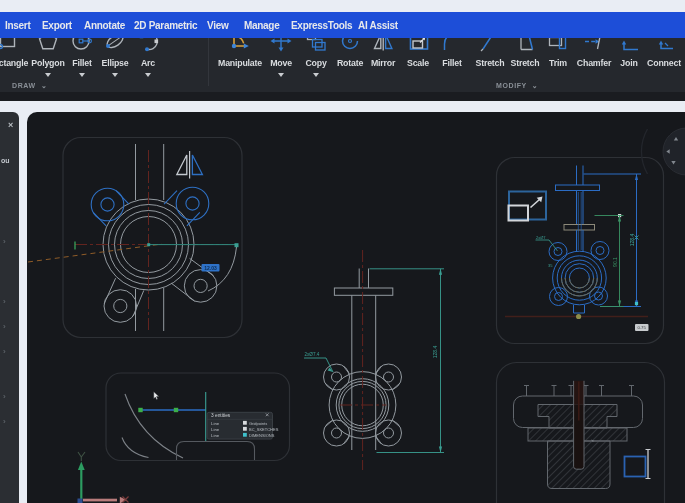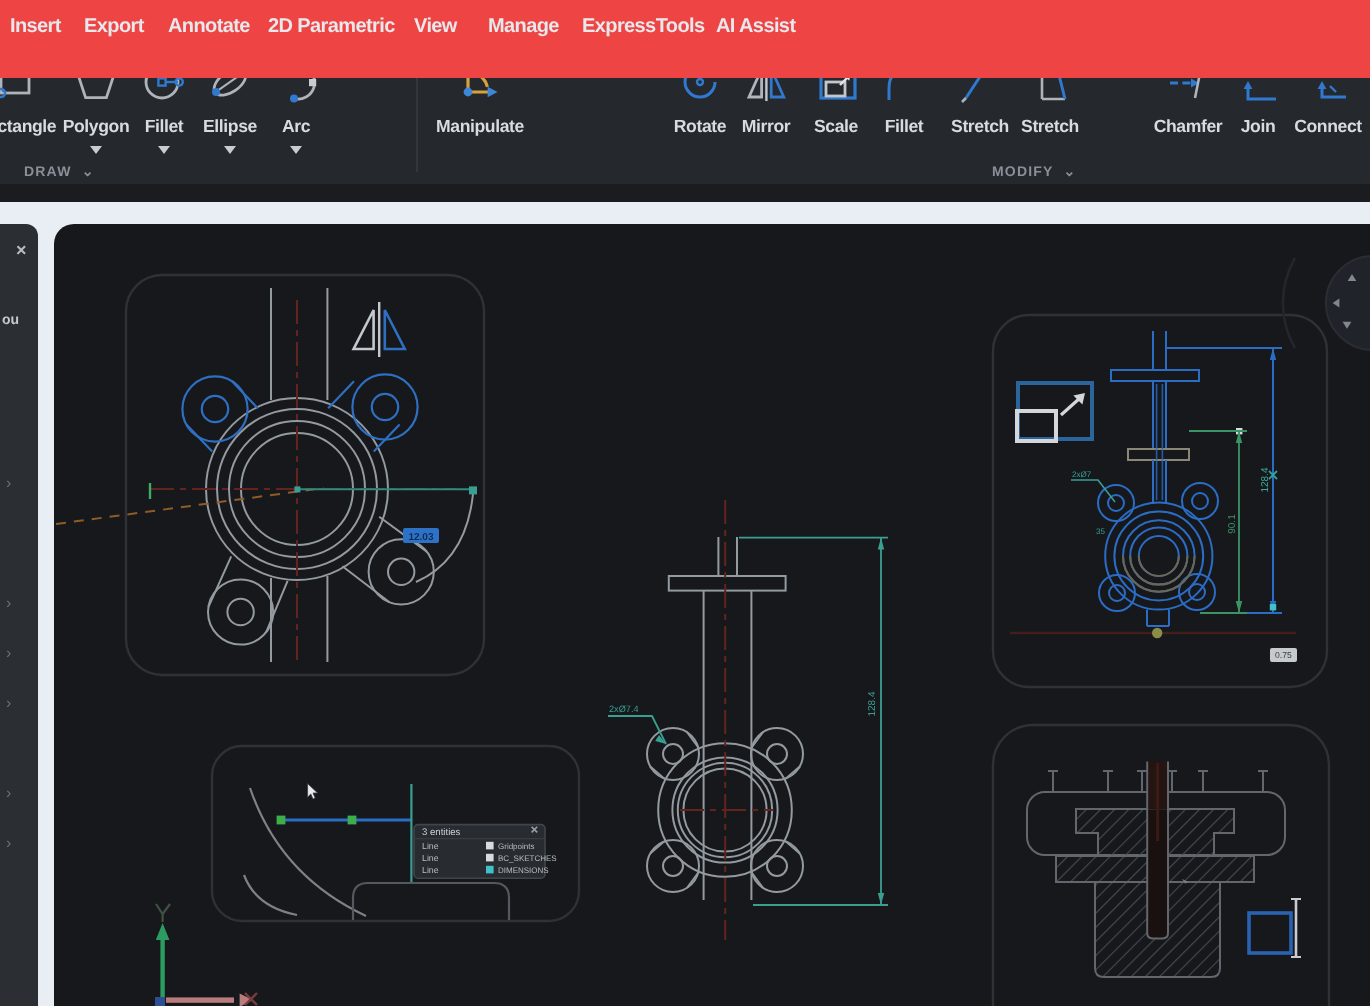--- a/index.html
+++ b/index.html
@@ -1,15 +1,15 @@
 <!DOCTYPE html>
 <html><head><meta charset="utf-8"><style>
 *{margin:0;padding:0;box-sizing:border-box}
 html,body{width:685px;height:503px;overflow:hidden;background:#e9edf4;font-family:"Liberation Sans",sans-serif}
-#menu{position:absolute;left:0;top:0;width:685px;height:39px;background:#ef4444;z-index:5}
+#menu{position:absolute;left:0;top:12px;width:685px;height:26px;background:#1d4ed8;z-index:5}
 #menu span{position:absolute;top:8px;font-size:10px;letter-spacing:-0.3px;font-weight:700;color:#e6e8eb;white-space:nowrap}
 #ribbon{position:absolute;left:0;top:26px;width:685px;height:66px;background:#25282d;z-index:4}
 .tool{position:absolute;top:4px;width:64px;display:flex;flex-direction:column;align-items:center}
 .tool svg{display:block}
 .tlabel{margin-top:6px;letter-spacing:-0.2px;font-size:8.8px;font-weight:700;color:#d9dcdf;white-space:nowrap;line-height:10px}
 .darr{margin-top:5px;width:0;height:0;border-left:3.5px solid transparent;border-right:3.5px solid transparent;border-top:4px solid #c9ccd0}
 .gsep{position:absolute;left:208px;top:6px;width:1px;height:54px;background:#33363c}
 .glabel{position:absolute;top:56px;font-size:7px;font-weight:700;color:#8a9097;letter-spacing:0.6px;white-space:nowrap}
 #strip{position:absolute;left:0;top:92px;width:685px;height:9px;background:#1a1c20;z-index:4}
 #sidebar{position:absolute;left:0;top:112px;width:19px;height:391px;background:#2b2e33;border-radius:0 6px 0 0;z-index:2}
@@ -90,20 +90,46 @@
 <div class="tool" style="left:208px">
 <svg width="24" height="22" viewBox="0 0 24 22">
         <path d="M6,16 V5.5 M6,16 H16.5" stroke="#d7a13c" stroke-width="1.6" fill="none"></path>
         <path d="M8.6,6.3 A10,10 0 0 1 15.7,13.4" fill="none" stroke="#d7a13c" stroke-width="1.6"></path>
         <path d="M6,1.5 L3.4,6.5 L8.6,6.5 Z" fill="#3e86d8"></path>
         <path d="M20.8,16 L15.8,13.4 L15.8,18.6 Z" fill="#3e86d8"></path>
         <circle cx="6" cy="16" r="2.2" fill="#3e86d8"></circle>
       </svg>
 <div class="tlabel">Manipulate</div>
     </div>
+<div class="tool" style="left:249px">
+<svg width="22" height="22" viewBox="0 0 22 22">
+        <g stroke="#3179cf" stroke-width="1.4">
+          <path d="M11,3 V19 M3,11 H19"></path>
+        </g>
+        <g fill="#3179cf">
+          <path d="M11,0.5 L8.5,4.5 L13.5,4.5 Z"></path>
+          <path d="M11,21.5 L8.5,17.5 L13.5,17.5 Z"></path>
+          <path d="M0.5,11 L4.5,8.5 L4.5,13.5 Z"></path>
+          <path d="M21.5,11 L17.5,8.5 L17.5,13.5 Z"></path>
+        </g>
+      </svg>
+<div class="tlabel">Move</div>
+      <div class="darr"></div>
+    </div>
+<div class="tool" style="left:284px">
+<svg width="22" height="22" viewBox="0 0 22 22">
+        <rect x="2.5" y="2.5" width="8" height="7" fill="none" stroke="#aeb4ba" stroke-width="1.3"></rect>
+        <path d="M12.5,4 L16.5,7.5" stroke="#aeb4ba" stroke-width="1.2"></path>
+        <path d="M16.5,7.5 L13.5,7 L15.5,4.8 Z" fill="#aeb4ba"></path>
+        <rect x="7.5" y="9.5" width="9.5" height="7.5" fill="none" stroke="#3179cf" stroke-width="1.3"></rect>
+        <rect x="10.5" y="12.5" width="9.5" height="7.5" fill="none" stroke="#3179cf" stroke-width="1.3"></rect>
+      </svg>
+<div class="tlabel">Copy</div>
+      <div class="darr"></div>
+    </div>
 <div class="tool" style="left:318px">
 <svg width="22" height="22" viewBox="0 0 22 22">
         <path d="M18.5,11 A7.5,7.5 0 1 1 11,3.5" fill="none" stroke="#3179cf" stroke-width="1.5"></path>
         <path d="M11,0.8 L8.2,5.2 L13.8,5.2 Z" fill="#3179cf"></path>
         <circle cx="11" cy="11" r="1.5" fill="none" stroke="#3179cf" stroke-width="1.2"></circle>
       </svg>
 <div class="tlabel">Rotate</div>
     </div>
 <div class="tool" style="left:351px">
 <svg width="22" height="22" viewBox="0 0 22 22">
@@ -136,20 +162,27 @@
         <path d="M4,19 L2,21" stroke="#aeb4ba" stroke-width="1.3"></path>
       </svg>
 <div class="tlabel">Stretch</div>
     </div>
 <div class="tool" style="left:493px">
 <svg width="22" height="22" viewBox="0 0 22 22">
         <path d="M7,3.5 L7,19.5 M7,3.5 L14.5,3.5 M7,19.5 L18.5,19.5" fill="none" stroke="#aeb4ba" stroke-width="1.3"></path>
         <path d="M14.5,3.5 L18.5,19.5" stroke="#3179cf" stroke-width="1.5"></path>
       </svg>
 <div class="tlabel">Stretch</div>
+    </div>
+<div class="tool" style="left:526px">
+<svg width="22" height="22" viewBox="0 0 22 22">
+        <rect x="2.5" y="7.5" width="12" height="8" fill="none" stroke="#aeb4ba" stroke-width="1.3"></rect>
+        <rect x="12.5" y="4" width="6" height="14.5" fill="none" stroke="#3179cf" stroke-width="1.4"></rect>
+      </svg>
+<div class="tlabel">Trim</div>
     </div>
 <div class="tool" style="left:562px">
 <svg width="22" height="22" viewBox="0 0 22 22">
         <path d="M2,11.5 H13" stroke="#3179cf" stroke-width="1.4" stroke-dasharray="4 2.2"></path>
         <path d="M16.5,11.5 L12.5,9.3 L12.5,13.7 Z" fill="#3179cf"></path>
         <path d="M17.5,4 L14.5,19" stroke="#aeb4ba" stroke-width="1.3"></path>
       </svg>
 <div class="tlabel">Chamfer</div>
     </div>
 <div class="tool" style="left:597px">

